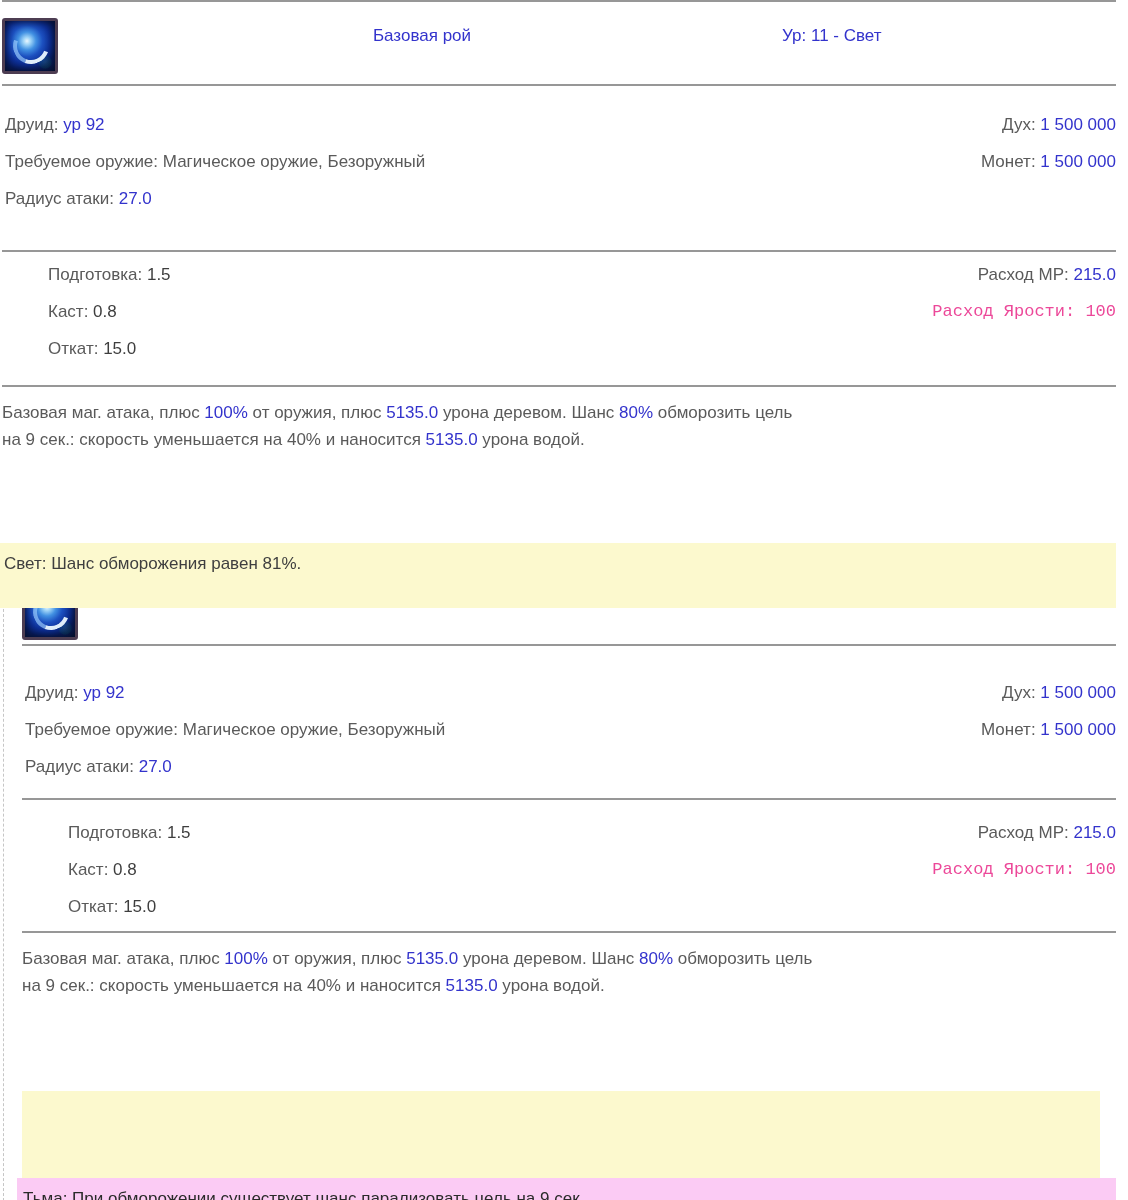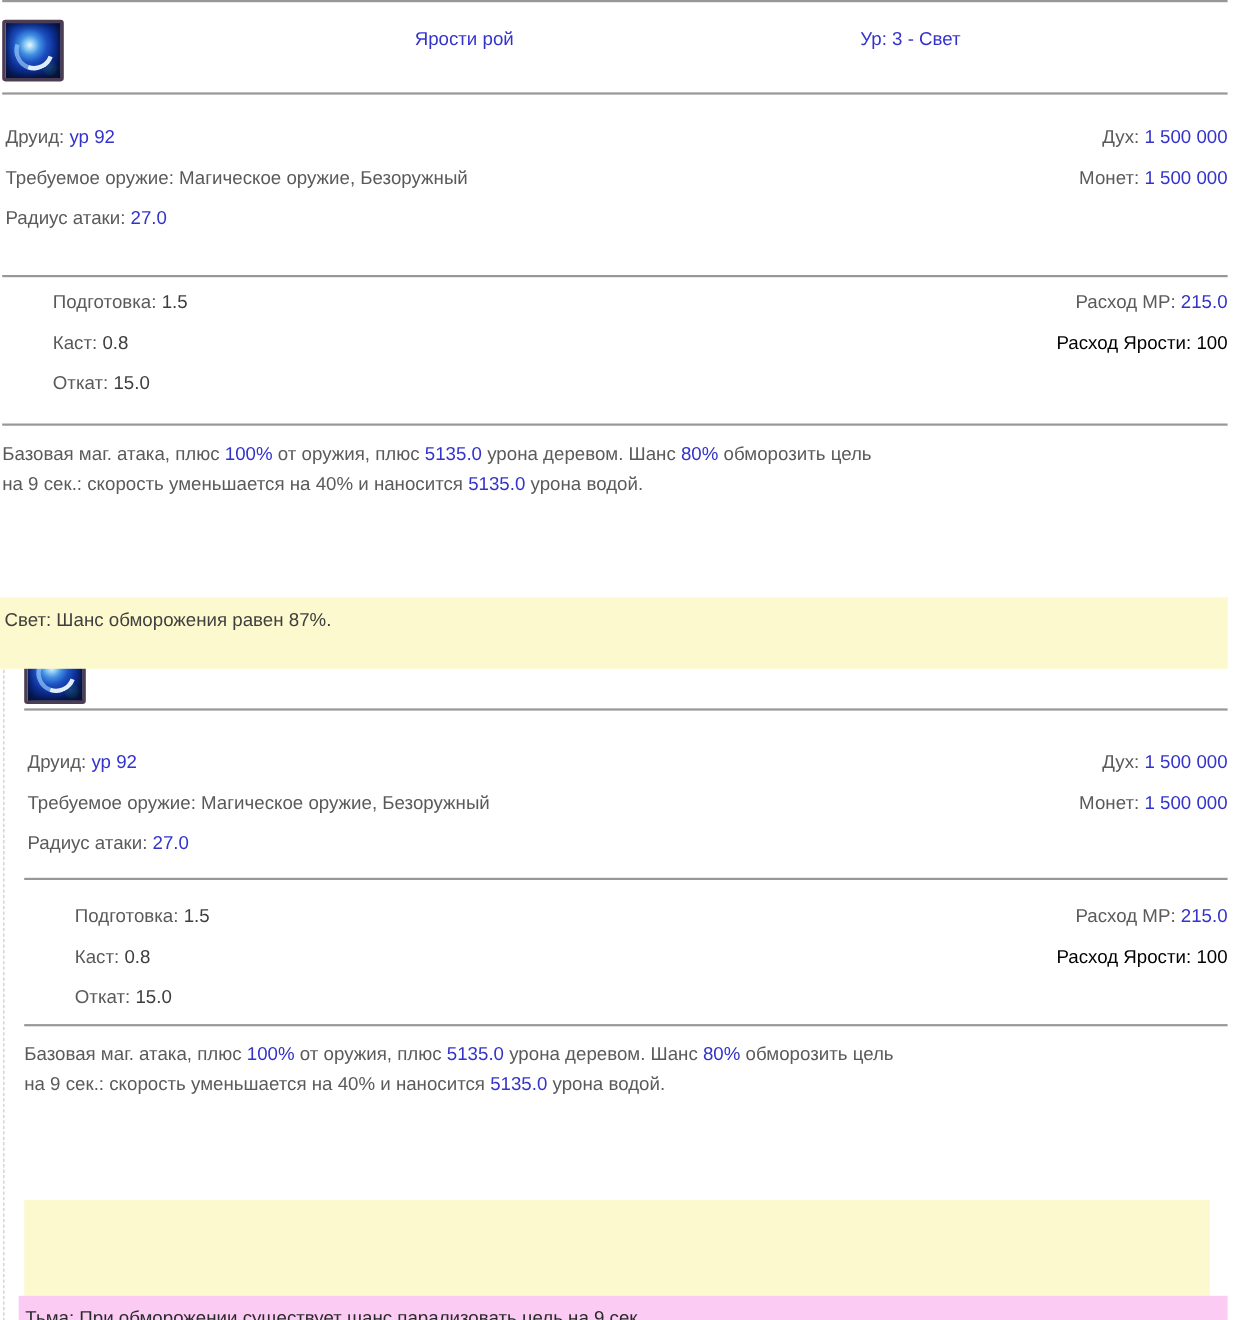--- a/index.html
+++ b/index.html
@@ -4,21 +4,21 @@
 <style>
   html,body{margin:0;padding:0;background:#ffffff;}
   body{
     width:1128px;height:1200px;overflow:hidden;
     font-family:"Liberation Sans",sans-serif;
     font-size:17px;color:#5a5a5a;
   }
   .page{margin:0 12px 0 2px;}
   .hr{border:0;height:2px;background:#979797;margin:0;}
   .blue{color:#3333cc;text-decoration:none;}
-  .red{color:#000000;}
+  .red{color:#ec4899;font-family:Liberation Mono, monospace;}
   .plain{color:#3e3e3e;}
 
   
   .header{display:flex;align-items:flex-start;padding:16px 0 10px;}
   .icon-cell{width:60px;}
   .name-cell{flex:1;text-align:center;padding-top:8px;}
   .level-cell{width:334px;text-align:left;padding-top:8px;}
 
   .skill-icon{
     position:relative;width:50px;height:50px;border:3px solid #4d3d52;border-radius:3px;
@@ -74,24 +74,24 @@
 <div class="page">
 
   <div>
     <div class="hr"></div>
 
     <div class="header">
       <div class="icon-cell">
         <div class="skill-icon"></div>
       </div>
       <div class="name-cell">
-        <a class="blue">Ярости рой</a>
+        <a class="blue">Базовая рой</a>
       </div>
       <div class="level-cell">
-        <a class="blue">Ур: 3 - Свет</a>
+        <a class="blue">Ур: 11 - Свет</a>
       </div>
     </div>
 
     <div class="hr"></div>
 
     <div class="block-req">
       <div class="row">
         <span class="left">
           <span>Друид:</span>
           <span class="blue">ур 92</span>
@@ -147,21 +147,21 @@
           <span>Откат:</span>
           <span class="plain">15.0</span>
         </span>
       </div>
     </div>
 
     <div class="hr"></div>
 
     <div class="desc"><span>Базовая маг. атака, плюс </span><span class="blue">100%</span><span> от оружия, плюс </span><span class="blue">5135.0</span><span> урона деревом. Шанс </span><span class="blue">80%</span><span> обморозить цель</span><br><span>на 9 сек.: скорость уменьшается на 40% и наносится </span><span class="blue">5135.0</span><span> урона водой.</span></div>
 
-    <div class="note note-yellow note-light">Свет: Шанс обморожения равен 87%.</div>
+    <div class="note note-yellow note-light">Свет: Шанс обморожения равен 81%.</div>
   </div>
 
   <div class="section-2">
 
     <div class="s2-icon-wrap">
       <div class="skill-icon"></div>
     </div>
 
     <div class="hr"></div>
 

